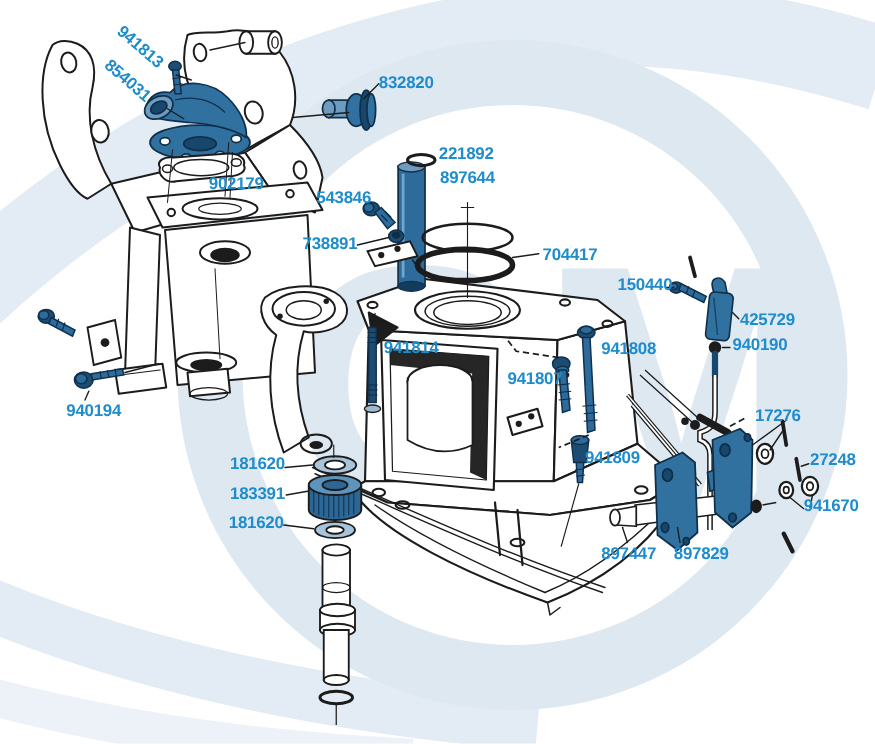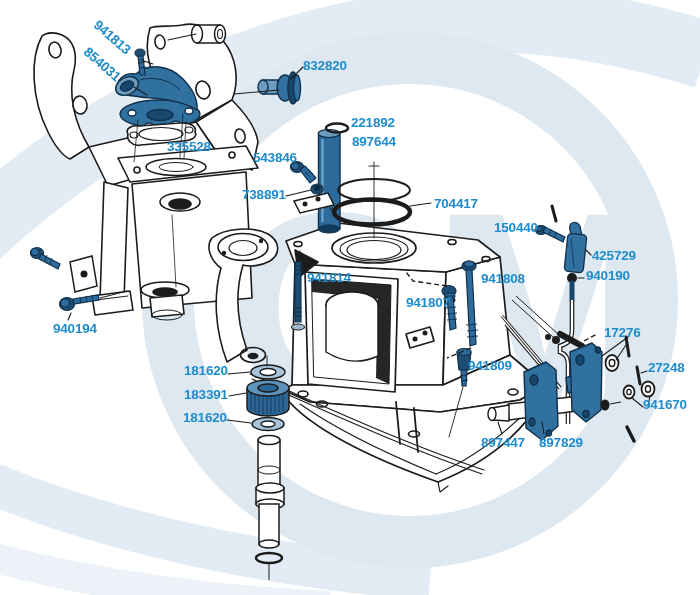--- a/index.html
+++ b/index.html
@@ -339,21 +339,21 @@
     <path d="M447,286 L413,281 L406,272"></path>
     <path d="M471,348 L447,358"></path>
     <path d="M584,341 L597,334"></path>
   </g>
 </svg>
 
 <div>
   <div class="plabel rot" style="left:100px;top:18px">941813</div>
   <div class="plabel rot" style="left:90px;top:45px">854031</div>
   <div class="plabel" style="left:303px;top:59px">832820</div>
-  <div class="plabel" style="left:167px;top:140px">335528</div>
+  <div class="plabel" style="left:167px;top:140px">902179</div>
   <div class="plabel" style="left:351px;top:116px">221892</div>
   <div class="plabel" style="left:352px;top:135px">897644</div>
   <div class="plabel" style="left:253px;top:151px">543846</div>
   <div class="plabel" style="left:242px;top:188px">738891</div>
   <div class="plabel" style="left:434px;top:197px">704417</div>
   <div class="plabel" style="left:494px;top:221px">150440</div>
   <div class="plabel" style="left:592px;top:249px">425729</div>
   <div class="plabel" style="left:586px;top:269px">940190</div>
   <div class="plabel" style="left:307px;top:271px">941814</div>
   <div class="plabel" style="left:406px;top:296px">941807</div>

